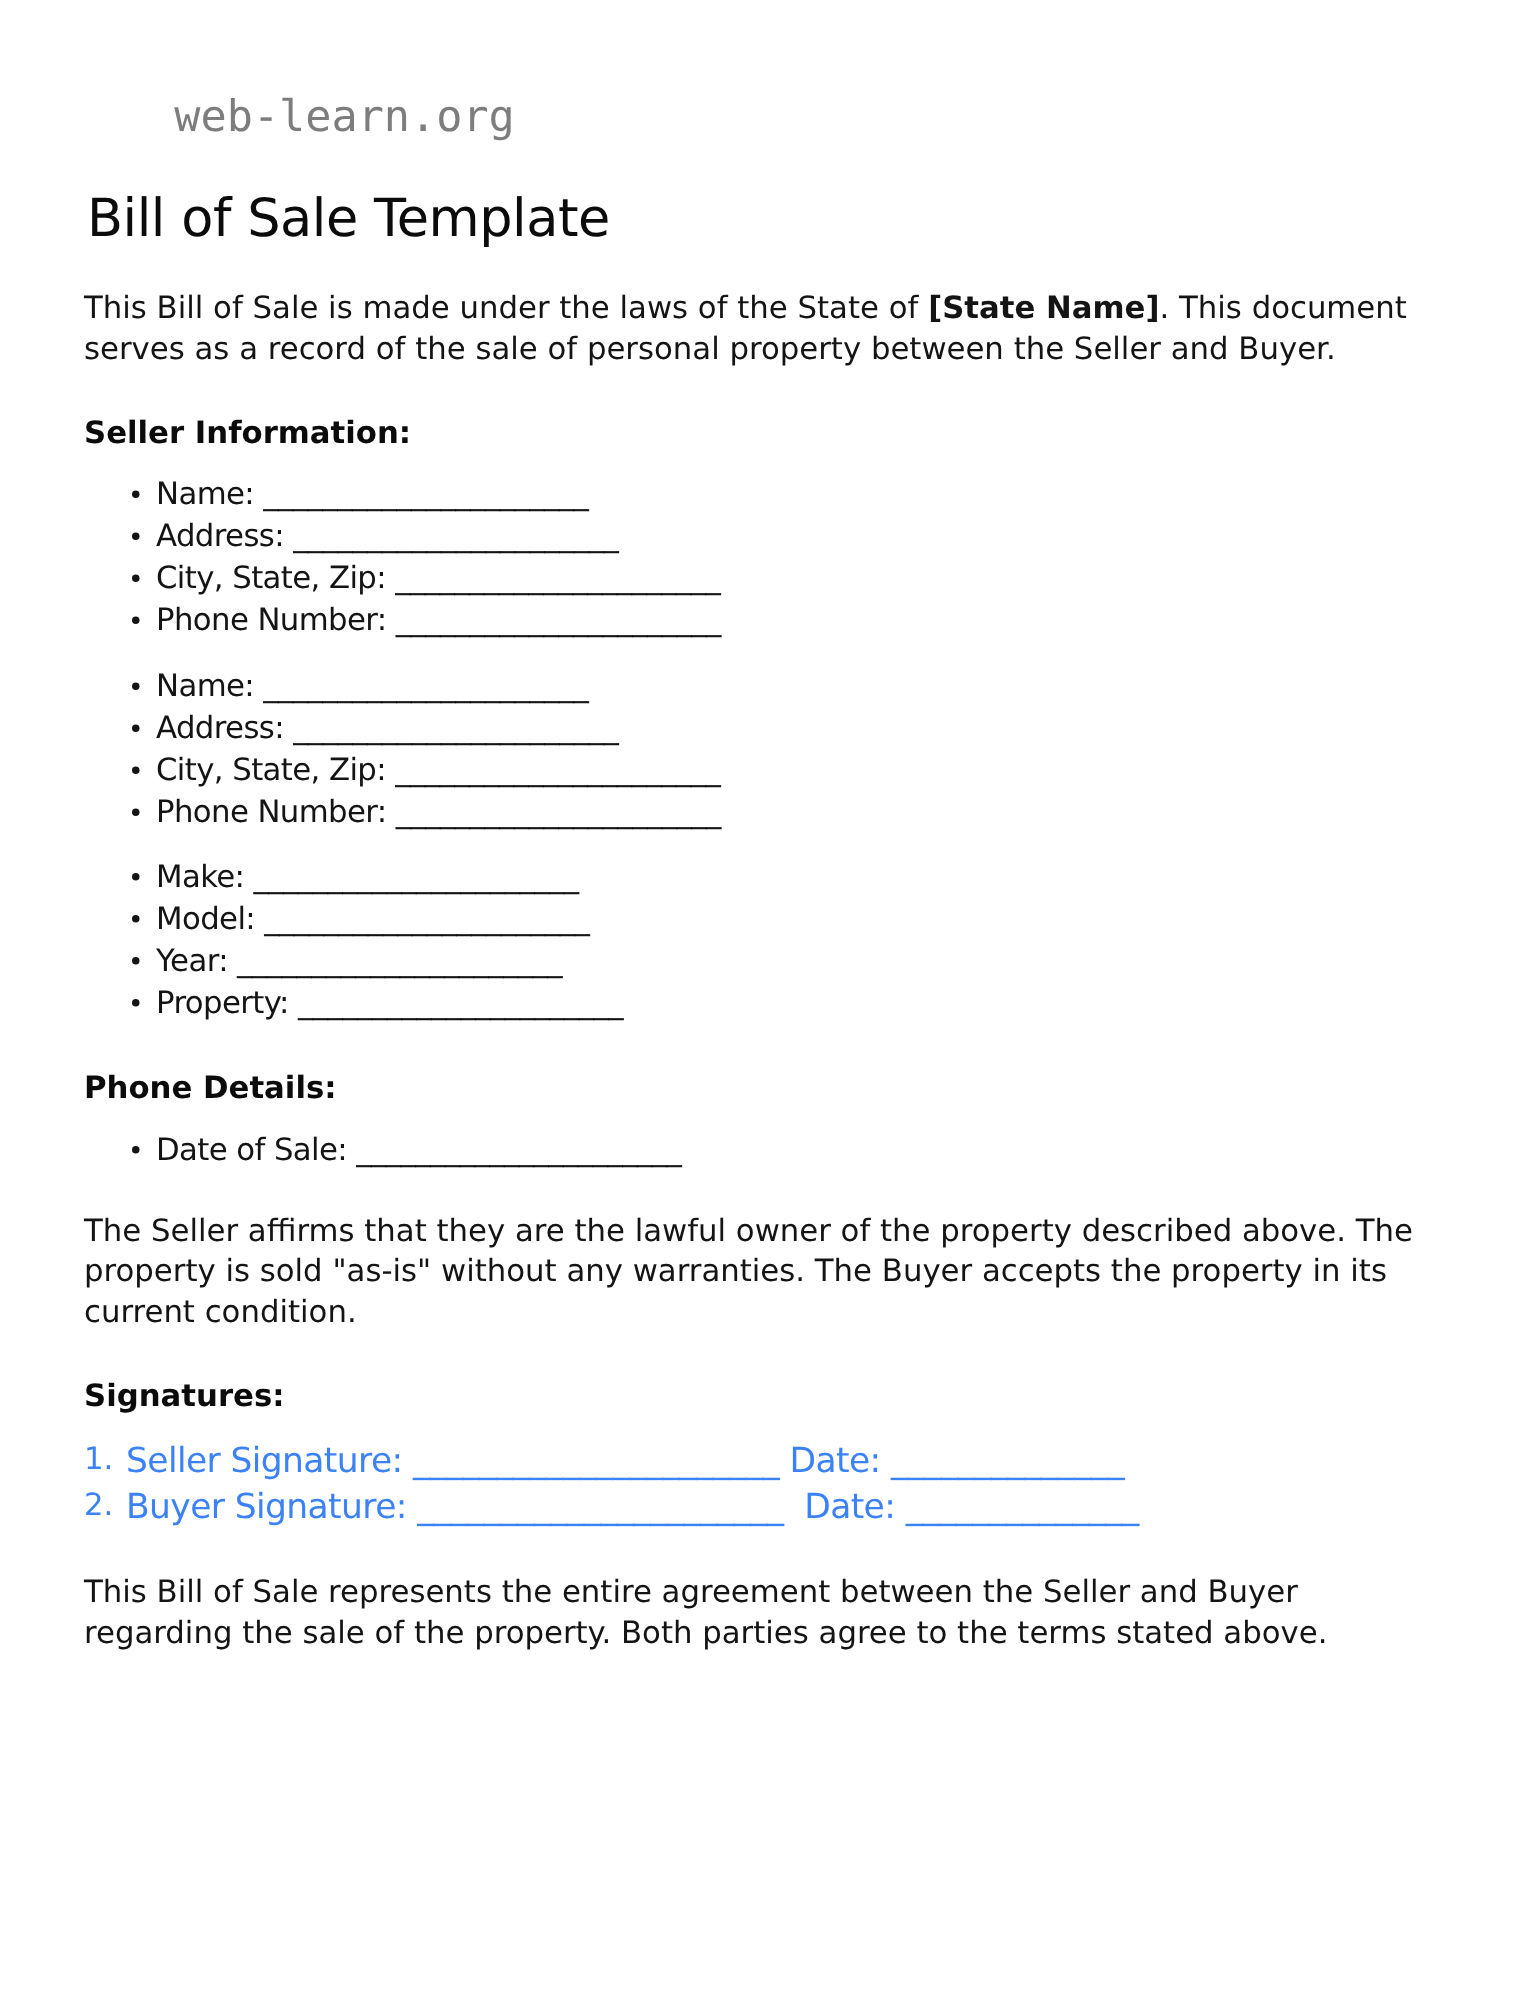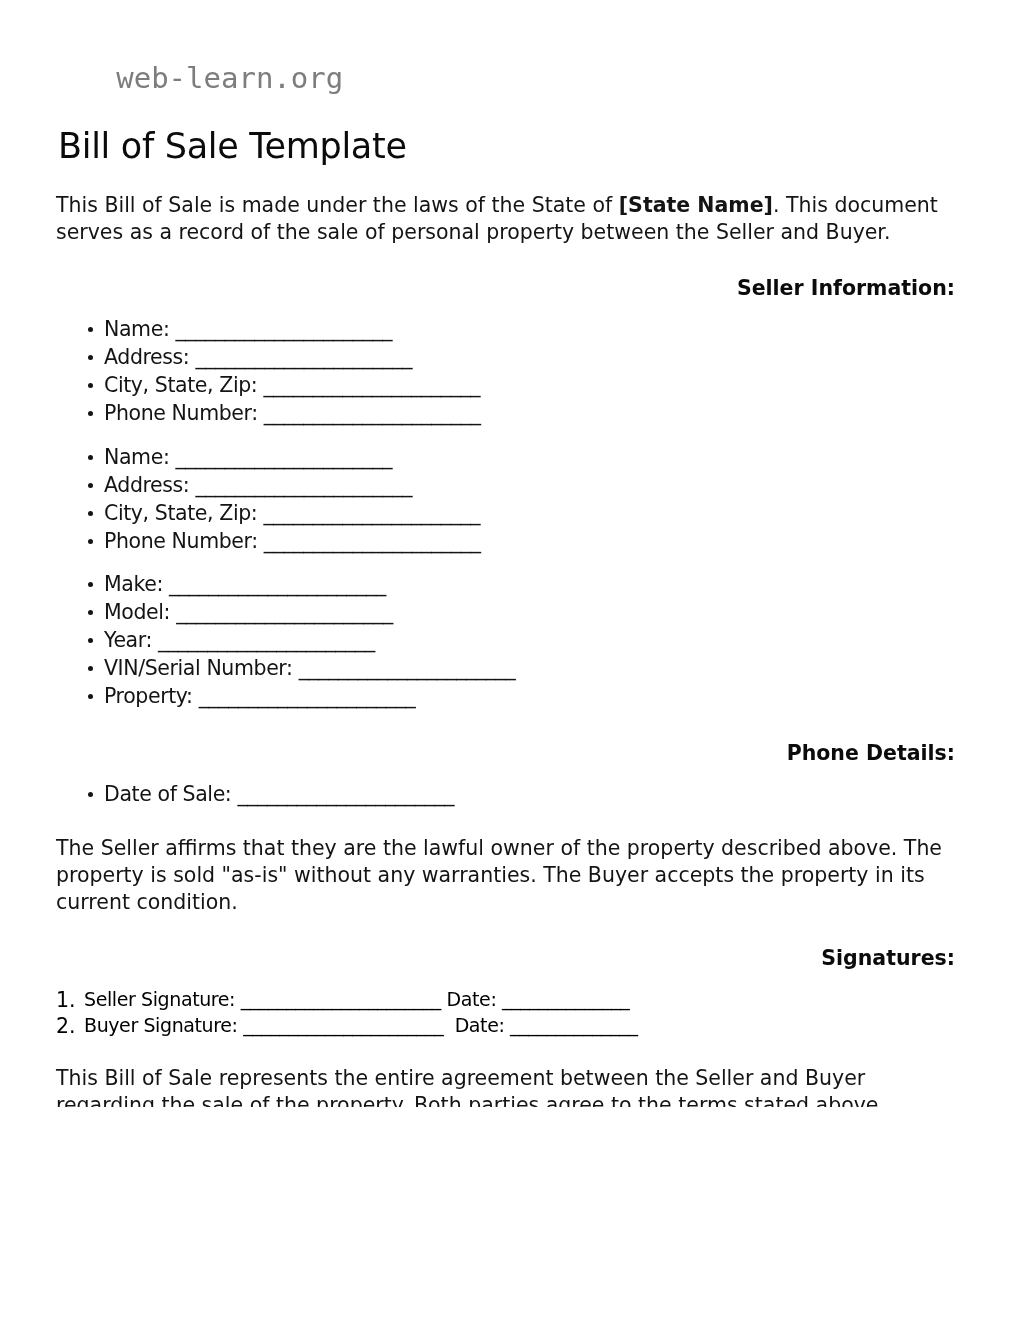--- a/index.html
+++ b/index.html
@@ -61,21 +61,20 @@
   b.inline-strong {
     font-weight: bold;
   }
   
   h2.section-heading {
     font-size: 20.5px;
     font-weight: bold;
     margin: 30px 0 0 0;
     line-height: 1.2;
     color: #0b0b0b;
-    text-align: right;
   }
   
   ul.field-list {
     list-style: none;
     margin: 16px 0 0 0;
     padding: 0;
   }
   ul.field-list > li {
     position: relative;
     font-size: 20.5px;
@@ -96,24 +95,24 @@
   }
   ol.signature-list {
     list-style: none;
     margin: 16px 0 0 0;
     padding: 0;
     counter-reset: sig;
   }
   ol.signature-list > li {
     counter-increment: sig;
     position: relative;
-    font-size: 19px;
+    font-size: 23px;
     line-height: 1.36;
     padding-left: 28px;
-    color: #000000;
+    color: #3b82f6;
     white-space: pre;
   }
   ol.signature-list > li::before {
     content: counter(sig) ".";
     position: absolute;
     left: 0;
     top: 0;
     font-size: 20.5px;
   }
   .blank {
@@ -146,21 +145,20 @@
       <li><span class="blank">Name: ______________________</span></li>
       <li><span class="blank">Address: ______________________</span></li>
       <li><span class="blank">City, State, Zip: ______________________</span></li>
       <li><span class="blank">Phone Number: ______________________</span></li>
     </ul>
 
     <ul class="field-list">
       <li><span class="blank">Make: ______________________</span></li>
       <li><span class="blank">Model: ______________________</span></li>
       <li><span class="blank">Year: ______________________</span></li>
-      <li><span class="blank">VIN/Serial Number: ______________________</span></li>
       <li><span class="blank">Property: ______________________</span></li>
     </ul>
 
     <h2 class="section-heading">Phone Details:</h2>
     <ul class="field-list">
       <li><span class="blank">Date of Sale: ______________________</span></li>
     </ul>
 
     <p class="body-text">The Seller affirms that they are the lawful owner of the property described above. The property is sold "as-is" without any warranties. The Buyer accepts the property in its current condition.</p>
 

